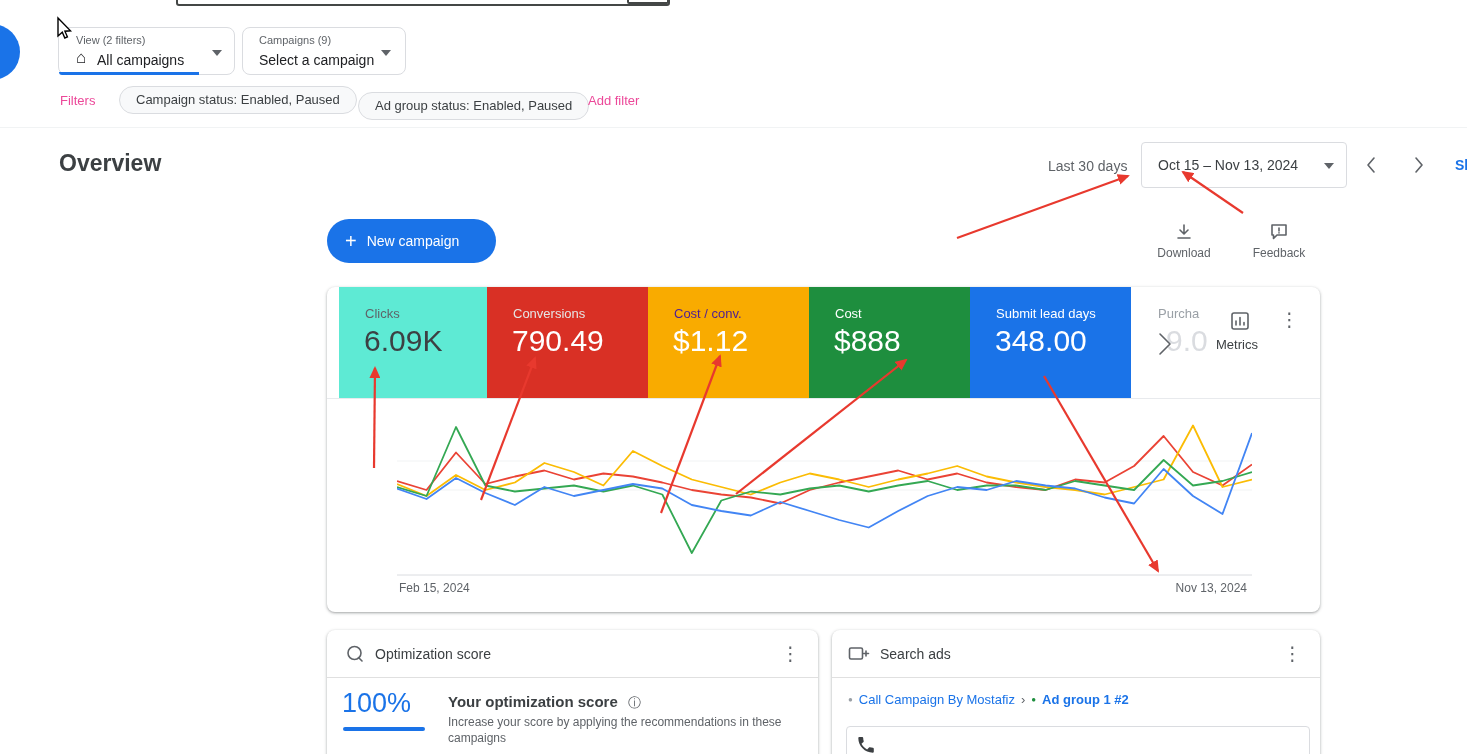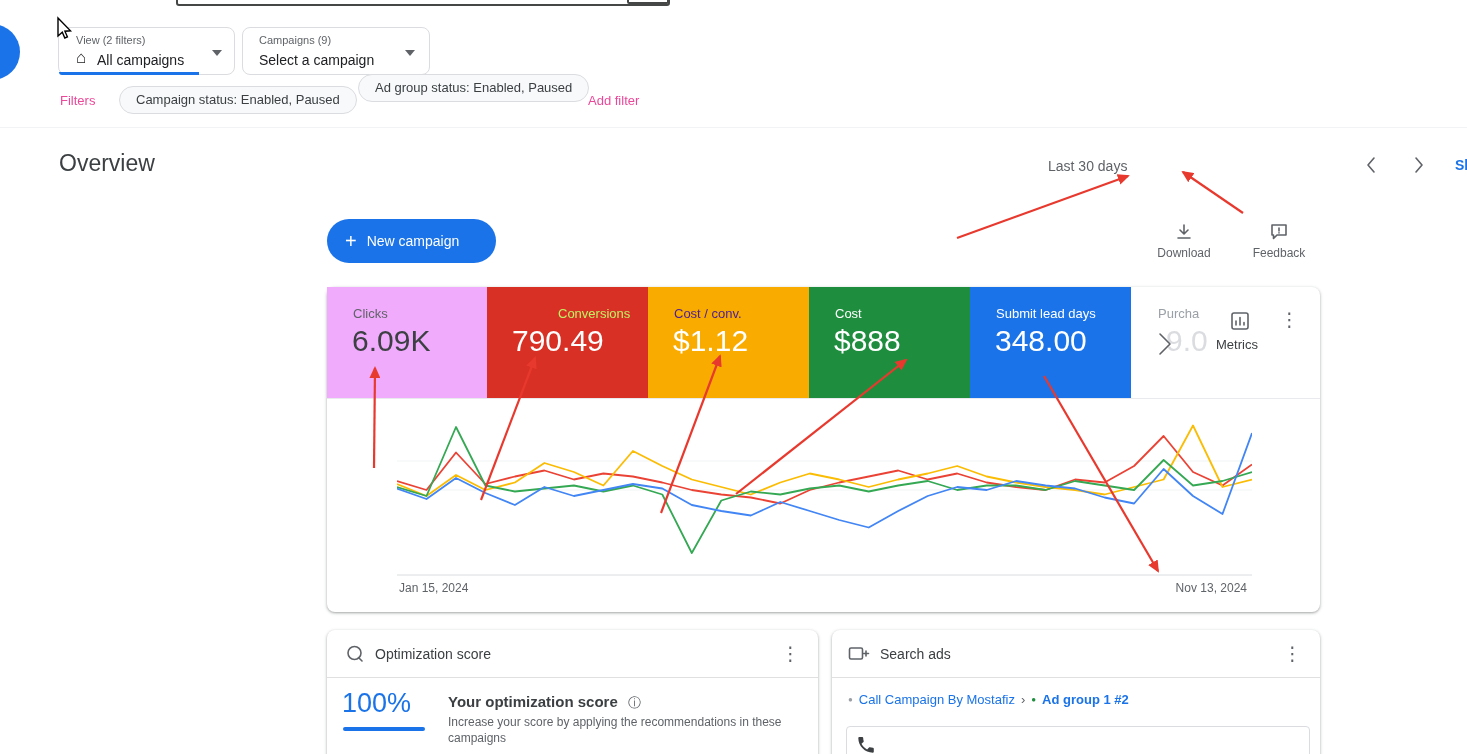--- a/index.html
+++ b/index.html
@@ -20,21 +20,21 @@
   .caret{position:absolute;width:0;height:0;border-left:5px solid transparent;
          border-right:5px solid transparent;border-top:6px solid #5f6368}
   .dd-underline{position:absolute;left:0;bottom:-1px;width:140px;height:3px;border-radius:0 0 0 8px}
   .home-glyph{position:absolute;left:17px;top:21px;font-size:17px;color:#202124;line-height:17px}
   
   .filters-label{position:absolute;font-size:13px;color:#ec4899}
   .chip{position:absolute;height:28px;line-height:26px;padding:0 16px;border:1px solid #dadce0;
         border-radius:16px;background:#f8f9fa;font-size:13px;color:#3c4043;white-space:nowrap;cursor:pointer}
   .hairline{position:absolute;left:0;top:127px;width:1467px;height:1px;background:#f1f3f4}
   
-  .page-title{position:absolute;left:59px;top:150px;font-size:23px;font-weight:400;color:#3c4043}
+  .page-title{position:absolute;left:59px;top:150px;font-size:23px;font-weight:700;color:#3c4043}
   .range-label{position:absolute;left:1048px;top:158px;font-size:14px;color:#5f6368}
   .date-box{position:absolute;left:1141px;top:142px;width:206px;height:46px;border:1px solid #dadce0;
             border-radius:4px;background:#fff;cursor:pointer}
   .date-text{position:absolute;left:16px;top:14px;font-size:14px;color:#3c4043;white-space:nowrap}
   .nav-chev{position:absolute;width:24px;height:24px;cursor:pointer}
   .show-clip{position:absolute;left:1455px;top:157px;width:12px;overflow:hidden;font-size:14px;font-weight:700}
   
   .new-campaign{position:absolute;left:327px;top:219px;width:169px;height:44px;border:none;
                 border-radius:22px;color:#fff;font-size:14px;font-weight:500;cursor:pointer;
                 font-family:"Liberation Sans",sans-serif;display:flex;align-items:center;gap:10px;
@@ -86,35 +86,39 @@
   </svg>
 
   <div class="dd" style="left:58px;top:27px;width:177px;height:48px">
     <span class="dd-label">View (2 filters)</span>
     <span class="home-glyph">⌂</span>
     <span class="dd-value" style="left:38px">All campaigns</span>
     <span class="caret" style="right:12px;top:22px"></span>
     <span class="dd-underline" style="background: rgb(26, 115, 232);"></span>
   </div>
 
-  <div class="dd" style="left:242px;top:27px;width:188px;height:48px">
+  <div class="dd" style="left:242px;top:27px;width:164px;height:48px">
     <span class="dd-label" style="left:16px">Campaigns (9)</span>
     <span class="dd-value" style="left:16px">Select a campaign</span>
     <span class="caret" style="right:14px;top:22px"></span>
   </div>
 
   <span class="filters-label" style="left:60px;top:93px;position:absolute">Filters</span>
   <span class="chip" style="left:119px;top:86px">Campaign status: Enabled, Paused</span>
-  <span class="chip" style="left:358px;top:74px">Ad group status: Enabled, Paused</span>
+  <span class="chip" style="left:358px;top:92px">Ad group status: Enabled, Paused</span>
   <span class="filters-label" style="left:588px;top:93px;position:absolute;cursor:pointer">Add filter</span>
   <div class="hairline"></div>
 
   <h1 class="page-title">Overview</h1>
   <span class="range-label">Last 30 days</span>
 
+  <div class="date-box">
+    <span class="date-text">Oct 15 – Nov 13, 2024</span>
+    <span class="caret" style="right:12px;top:20px"></span>
+  </div>
 
   <div class="nav-chev" style="left:1360px;top:153px">
     <svg width="24" height="24">
         <path class="icon-stroke" stroke-width="2" d="M14 5 L8 12 L14 19"></path>
       </svg>
   </div>
   <div class="nav-chev" style="left:1406px;top:153px">
     <svg width="24" height="24">
         <path class="icon-stroke" stroke-width="2" d="M10 5 L16 12 L10 19"></path>
       </svg>
@@ -136,26 +140,26 @@
     <svg width="20" height="20" style="margin:0 auto">
       <path class="icon-stroke" d="M3 3 H17 V13 H8 L4.5 16.5 V13 H3 Z"></path>
       <path class="icon-stroke" d="M10 6 V9 M10 10.8 V11"></path>
     </svg>
     <div class="tool-label">Feedback</div>
   </div>
 
 
   <div class="card" style="left:327px;top:287px;width:993px;height:325px">
 
-    <div class="sc" style="left: 0px; background: #f0abfc;">
+    <div class="sc" style="left: 12px; background: #5eead4;">
       <span class="sc-label" style="color: rgb(95, 99, 104);">Clicks</span>
       <span class="sc-value" style="color: rgb(60, 64, 67);">6.09K</span>
     </div>
     <div class="sc" style="left: 160px; background: rgb(217, 48, 37);">
-      <span class="sc-label" style="color: #bef264; margin-left: 45px;">Conversions</span>
+      <span class="sc-label" style="color: #e5e5e5;">Conversions</span>
       <span class="sc-value" style="color: rgb(255, 255, 255);">790.49</span>
     </div>
     <div class="sc" style="left: 321px; background: rgb(249, 171, 0);">
       <span class="sc-label" style="color: #4c1d95;">Cost / conv.</span>
       <span class="sc-value" style="color: rgb(255, 255, 255);">$1.12</span>
     </div>
     <div class="sc" style="left: 482px; background: rgb(30, 142, 62);">
       <span class="sc-label" style="color: rgb(255, 255, 255);">Cost</span>
       <span class="sc-value" style="color: rgb(255, 255, 255);">$888</span>
     </div>
@@ -185,21 +189,21 @@
       <line x1="0" y1="56" x2="855" y2="56" stroke="#f1f3f4" stroke-width="1"></line>
       <line x1="0" y1="85" x2="855" y2="85" stroke="#f1f3f4" stroke-width="1"></line>
       <line x1="0" y1="170" x2="855" y2="170" stroke="#dadce0" stroke-width="1"></line>
       <g id="chart-lines">
           <polyline points="0.0,76.0 29.5,85.0 59.0,47.5 88.4,79.0 117.9,71.5 147.4,65.5 176.9,74.5 206.4,68.5 235.9,71.5 265.3,77.5 294.8,85.0 324.3,89.5 353.8,92.5 383.3,98.5 412.8,85.0 442.2,77.5 471.7,71.5 501.2,65.5 530.7,74.5 560.2,68.5 589.7,77.5 619.1,82.0 648.6,85.0 678.1,74.5 707.6,77.5 737.1,61.0 766.6,31.0 796.0,67.0 825.5,80.5 855.0,59.5" fill="none" stroke="#ea4335" stroke-width="1.8" stroke-linejoin="round"></polyline>
           <polyline points="0.0,79.0 29.5,91.0 59.0,70.0 88.4,85.0 117.9,77.5 147.4,58.0 176.9,67.0 206.4,80.5 235.9,46.0 265.3,61.0 294.8,74.5 324.3,82.0 353.8,89.5 383.3,77.5 412.8,68.5 442.2,74.5 471.7,82.0 501.2,74.5 530.7,68.5 560.2,61.0 589.7,71.5 619.1,77.5 648.6,82.0 678.1,85.0 707.6,89.5 737.1,82.0 766.6,74.5 796.0,20.5 825.5,82.0 855.0,74.5" fill="none" stroke="#fbbc04" stroke-width="1.8" stroke-linejoin="round"></polyline>
           <polyline points="0.0,82.0 29.5,91.0 59.0,22.0 88.4,80.5 117.9,86.5 147.4,83.5 176.9,80.5 206.4,86.5 235.9,80.5 265.3,89.5 294.8,148.0 324.3,95.5 353.8,86.5 383.3,89.5 412.8,83.5 442.2,80.5 471.7,86.5 501.2,80.5 530.7,76.0 560.2,85.0 589.7,80.5 619.1,80.5 648.6,85.0 678.1,76.0 707.6,80.5 737.1,85.0 766.6,55.0 796.0,80.5 825.5,76.0 855.0,67.0" fill="none" stroke="#34a853" stroke-width="1.8" stroke-linejoin="round"></polyline>
           <polyline points="0.0,83.5 29.5,94.0 59.0,73.0 88.4,88.0 117.9,100.0 147.4,82.0 176.9,91.0 206.4,85.0 235.9,79.0 265.3,83.5 294.8,100.0 324.3,106.0 353.8,110.5 383.3,97.0 412.8,106.0 442.2,115.0 471.7,122.5 501.2,106.0 530.7,91.0 560.2,82.0 589.7,85.0 619.1,76.0 648.6,80.5 678.1,83.5 707.6,92.5 737.1,98.5 766.6,64.0 796.0,91.0 825.5,109.0 855.0,28.0" fill="none" stroke="#4285f4" stroke-width="1.8" stroke-linejoin="round"></polyline>
         </g>
     </svg>
-    <span class="axis-label" style="left:72px;top:294px">Jan 15, 2024</span>
+    <span class="axis-label" style="left:72px;top:294px">Feb 15, 2024</span>
     <span class="axis-label" style="left:840px;top:294px;width:80px;text-align:right">Nov 13, 2024</span>
   </div>
 
   <div class="card" style="left:327px;top:630px;width:491px;height:170px">
     <svg class="abs" style="left:18px;top:14px" width="20" height="20">
       <circle class="icon-stroke" cx="9.5" cy="9" r="6.5"></circle>
       <path class="icon-stroke" d="M13.5 13.5 L17 17"></path>
     </svg>
     <span class="card-header-title" style="left:48px;top:16px">Optimization score</span>
     <span class="dots" style="right:18px;top:14px">⋮</span>

